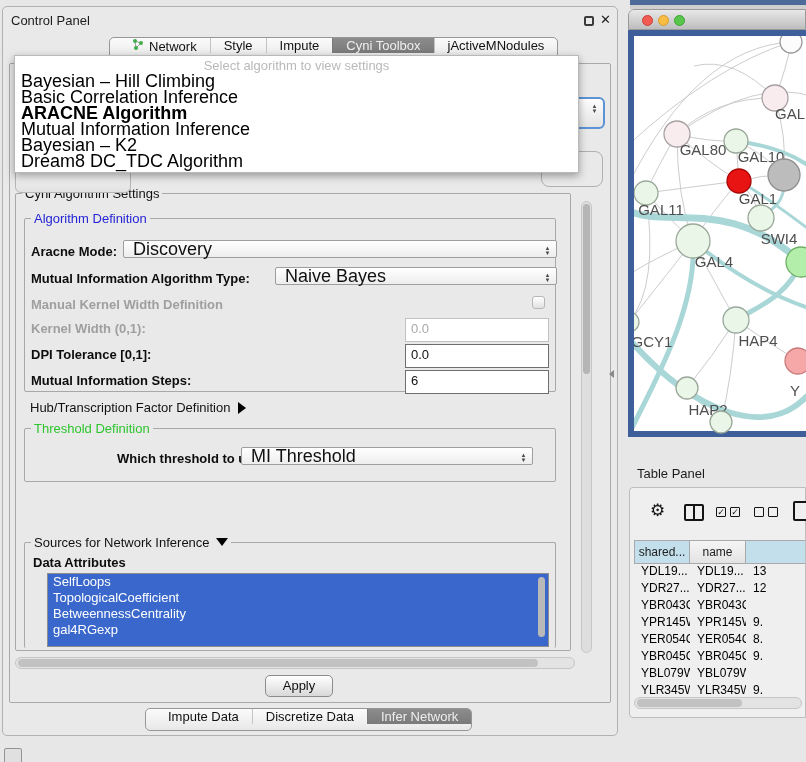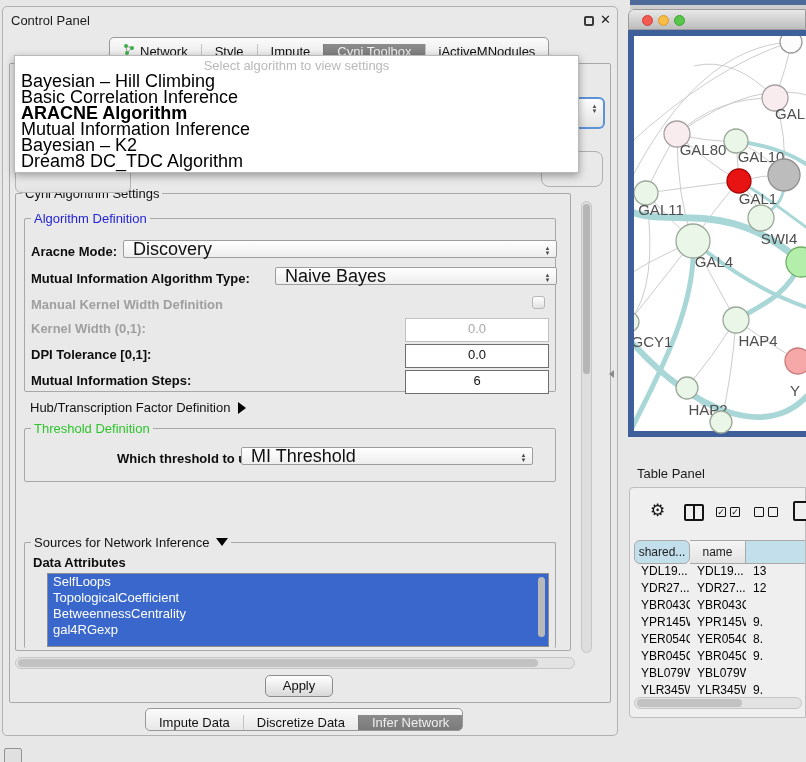--- a/index.html
+++ b/index.html
@@ -8,23 +8,23 @@
          font-family:"Liberation Sans","DejaVu Sans",sans-serif; color:#111; }
   .abs { position:absolute; }
 
   
   #control-panel { left:2px; top:6px; width:616px; height:730px;
     background:#e9e9e9; border:1px solid #b2b2b2; border-radius:5px; }
   .cp-title { left:8px; top:6px; font-size:13px; color:#1c1c1c; }
   .win-float { left:581px; top:9px; width:10px; height:10px; border:2px solid #3a3a3a; border-radius:2px; }
   .win-close { left:597px; top:5px; font-size:13px; font-weight:bold; color:#1c1c1c; }
 
-  .seg-bar { display:flex; align-items:flex-end; height:23px;
+  .seg-bar { display:flex; align-items:flex-start; height:23px;
     background:linear-gradient(#fbfbfb,#e8e8e8); border:1px solid #979797;
-    border-radius:5px; overflow:hidden; }
+    border-radius:5px; overflow:hidden;padding-left:9px; }
   .seg { display:flex; align-items:center; gap:5px; padding:0 13px; font-size:13px;
     color:#111; border-left:1px solid #c4c4c4; cursor:default; white-space:nowrap; }
   .seg:first-child { border-left:none; }
   .seg.active { background:linear-gradient(#8c8c8c,#7a7a7a); color:#efefef; border-left-color:#7a7a7a; }
   #top-tabs { left:106px; top:30px; }
   #bottom-tabs { left:142px; top:701px; }
 
   #inner-panel { left:6px; top:56px; width:602px; height:640px;
     border:1px solid #a9a9a9; border-radius:2px; background:#e9e9e9; }
 
@@ -55,21 +55,21 @@
 
   .combo { position:absolute; height:18px; display:flex; align-items:center;
     background:linear-gradient(#ffffff,#ededed); border:1px solid #9e9e9e; border-radius:2px;
     font-size:18px; padding:0 20px 0 9px; }
   .spin { position:absolute; right:3px; top:1px; width:11px; height:17px; display:flex;
     flex-direction:column; align-items:center; justify-content:center; color:#4a4a4a;
     font-size:6px; line-height:5px; }
   .spin::before { content:"▲"; } .spin::after { content:"▼"; }
 
   .fld { position:absolute; height:24px; background:#ffffff; border:1px solid #6e6e6e;
-    font-size:13px; text-align:center; padding:2px 5px; }
+    font-size:13px; text-align:left; padding:2px 5px; }
   .fld.dis { border-color:#c2c2c2; color:#a9a9a9; }
 
   .cb { position:absolute; width:13px; height:13px; border:1px solid #b7b7b7; border-radius:3px;
     background:linear-gradient(#ffffff,#e1e1e1); }
 
   .vscroll { position:absolute; width:11px; background:#dedede; border:1px solid #c6c6c6; border-radius:6px; }
   .vthumb { position:absolute; left:1px; width:7px; background:#b5b5b5; border-radius:4px; }
   .hscroll { position:absolute; height:12px; background:#e3e3e3; border:1px solid #c6c6c6; border-radius:6px; }
   .hthumb { position:absolute; top:1px; height:8px; background:#c2c2c2; border-radius:4px; }
 
@@ -111,21 +111,21 @@
   #icon-gear { left:20px; font-size:17px; top:12px; }
   .cols-icon { left:54px; width:20px; height:17px; border:2px solid #141414; border-radius:2px; }
   .cols-icon::before { content:""; position:absolute; left:7px; top:0; bottom:0; width:2px; background:#141414; }
   .mini-cb { position:absolute; top:19px; width:10px; height:10px; border:1.5px solid #141414; border-radius:1px;
     font-size:9px; line-height:9px; text-align:center; color:#141414; }
   .file-icon { left:163px; top:13px; width:16px; height:20px; border:2px solid #141414; border-radius:2px; background:#efefef; }
 
   #tbl-head { position:absolute; left:4px; top:52px; right:0; height:24px; display:flex; overflow:hidden; }
   .th { border:1px solid #a9a9a9; border-left:none; font-size:12px; text-align:center;
     line-height:22px; color:#222; flex:none; }
-  .th:first-child { border-left:1px solid #a9a9a9;border-radius:6px; }
+  .th:first-child { border-left:1px solid #a9a9a9; }
   .th.blue { background:#c3dfec; } .th.gray { background:linear-gradient(#f5f5f5,#e3e3e3); }
 
   #tbl-rows { position:absolute; left:4px; top:76px; right:0; height:136px; overflow:hidden; }
   .tr { display:flex; height:17px; font-size:12px; color:#000; }
   .td { flex:none; white-space:nowrap; overflow:hidden; }
   #tbl-hscroll { position:absolute; left:4px; bottom:8px; width:168px; }
 </style>
 </head>
 <body>
 

